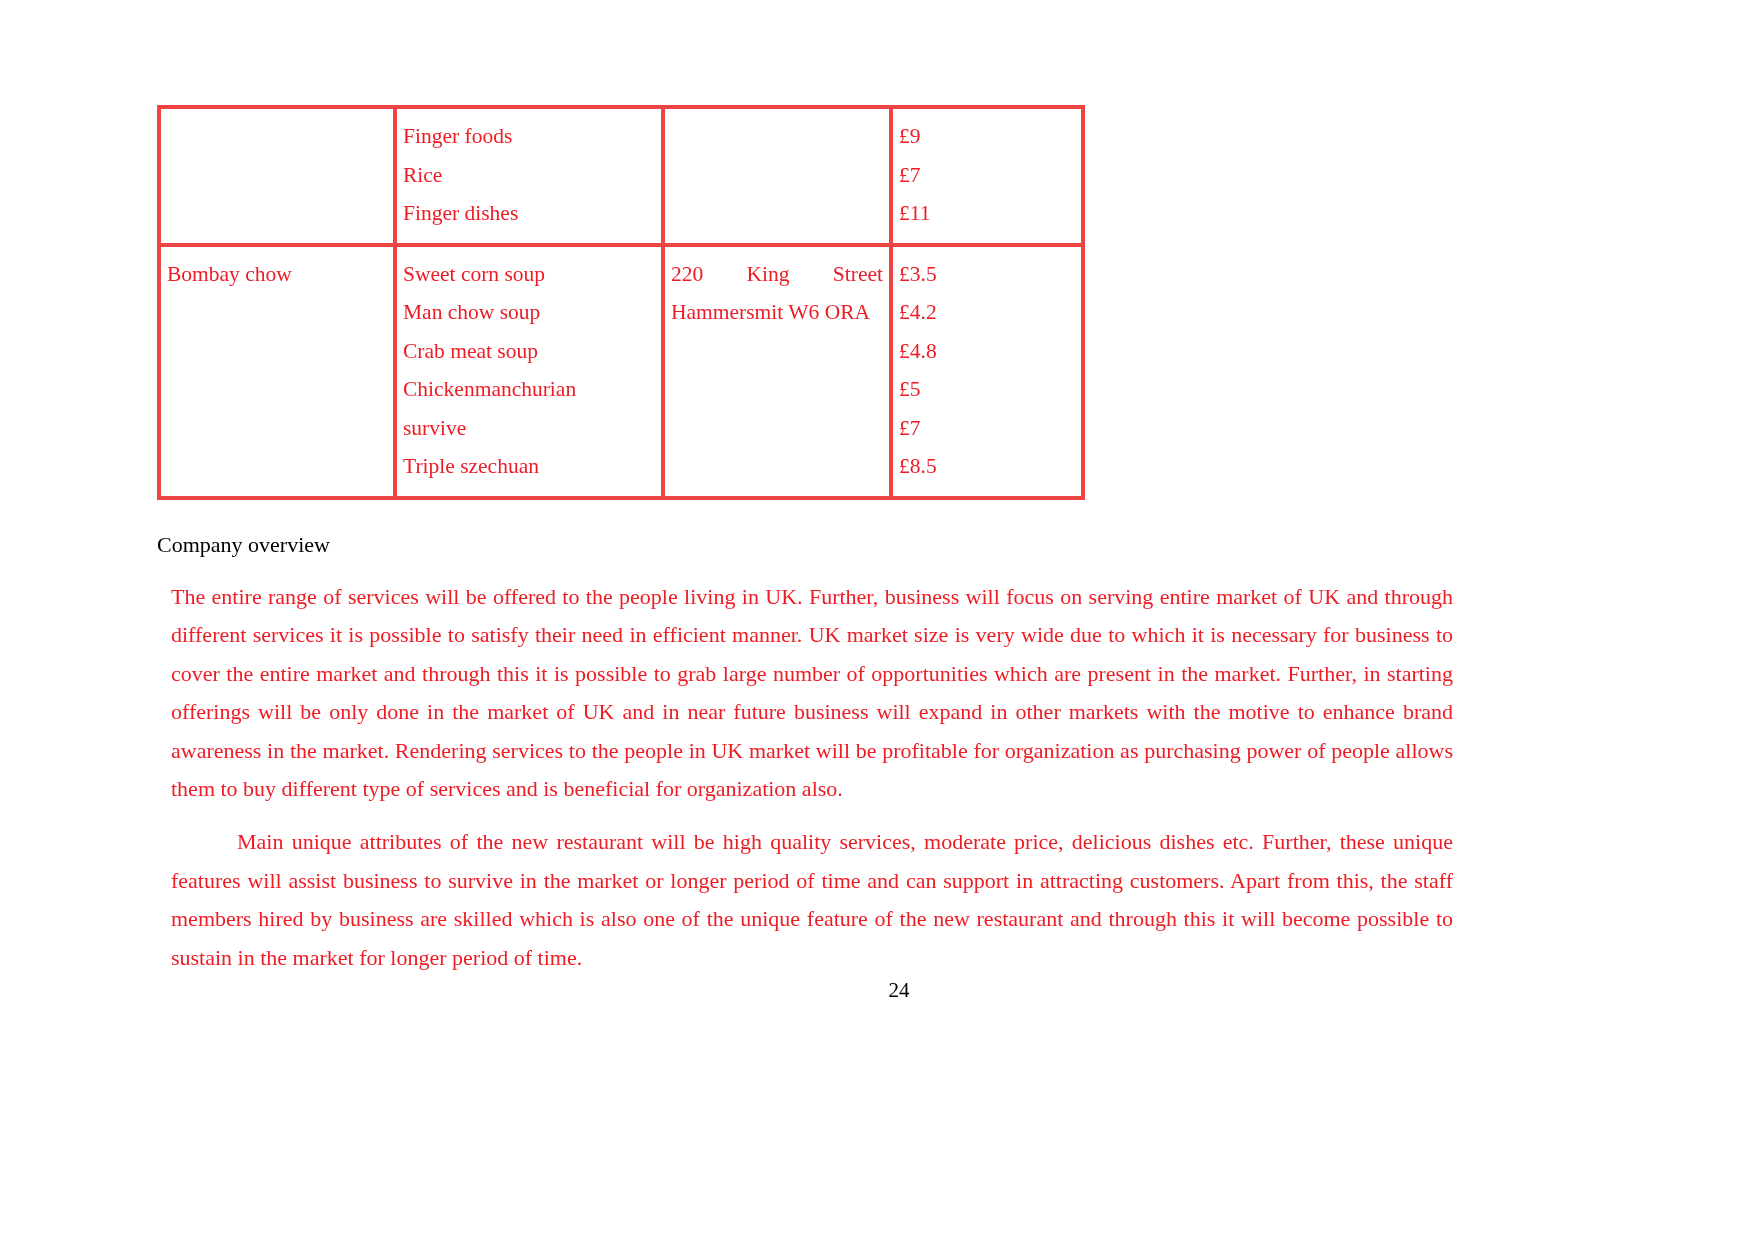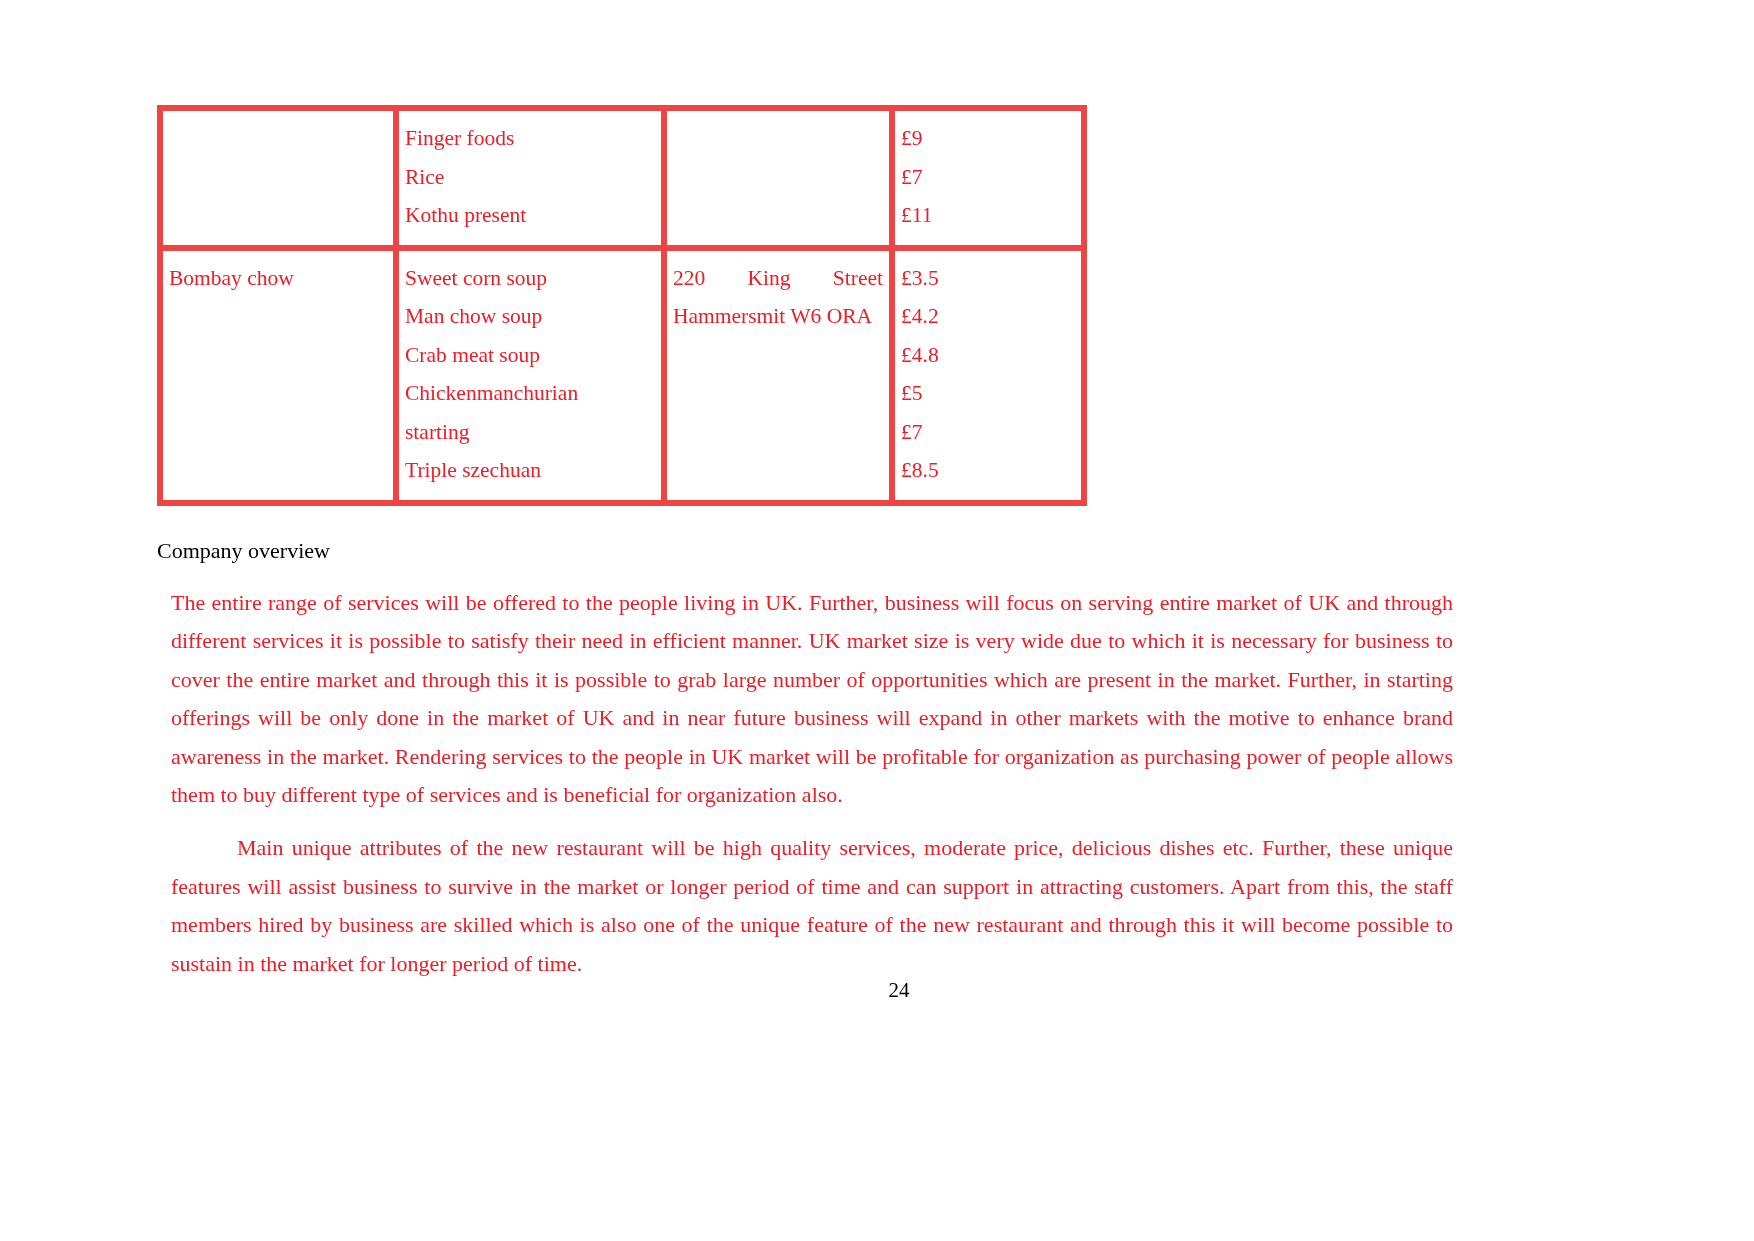--- a/index.html
+++ b/index.html
@@ -28,21 +28,21 @@
   }
 
   
   table.menu-table {
     border-collapse: collapse;
     width: 924px;
     table-layout: fixed;
     color: #ee1c25;
   }
   table.menu-table td {
-    border: 6px solid #ef4444;
+    border: 4px solid #ef4444;
     vertical-align: top;
     padding: 8px 6px 10px 6px;
     font-size: 21.5px;
     line-height: 38.5px;
     color: #ee1c25;
   }
   col.c1 { width: 236px; }
   col.c2 { width: 268px; }
   col.c3 { width: 228px; }
   col.c4 { width: 192px; }
@@ -108,39 +108,39 @@
           <col class="c4">
       </colgroup>
       <tbody>
         <tr>
           <td>
             <span class="line"></span>
           </td>
           <td class="dish-cell">
             <span class="line">Finger foods</span>
             <span class="line">Rice</span>
-            <span class="line">Kothu present</span>
+            <span class="line">Finger dishes</span>
           </td>
           <td></td>
           <td>
             <span class="line">£9</span>
             <span class="line">£7</span>
             <span class="line">£11</span>
           </td>
         </tr>
         <tr>
           <td>
             <span class="line">Bombay chow</span>
           </td>
           <td class="dish-cell">
             <span class="line">Sweet corn soup</span>
             <span class="line">Man chow soup</span>
             <span class="line">Crab meat soup</span>
             <span class="wrapline"><span>Chicken</span><span>manchurian</span></span>
-            <span class="line">starting</span>
+            <span class="line">survive</span>
             <span class="line">Triple szechuan</span>
           </td>
           <td class="justify-cell">
             <span class="jline">220 King Street</span>
             <span class="jline last">Hammersmit W6 ORA</span>
           </td>
           <td>
             <span class="line">£3.5</span>
             <span class="line">£4.2</span>
             <span class="line">£4.8</span>

